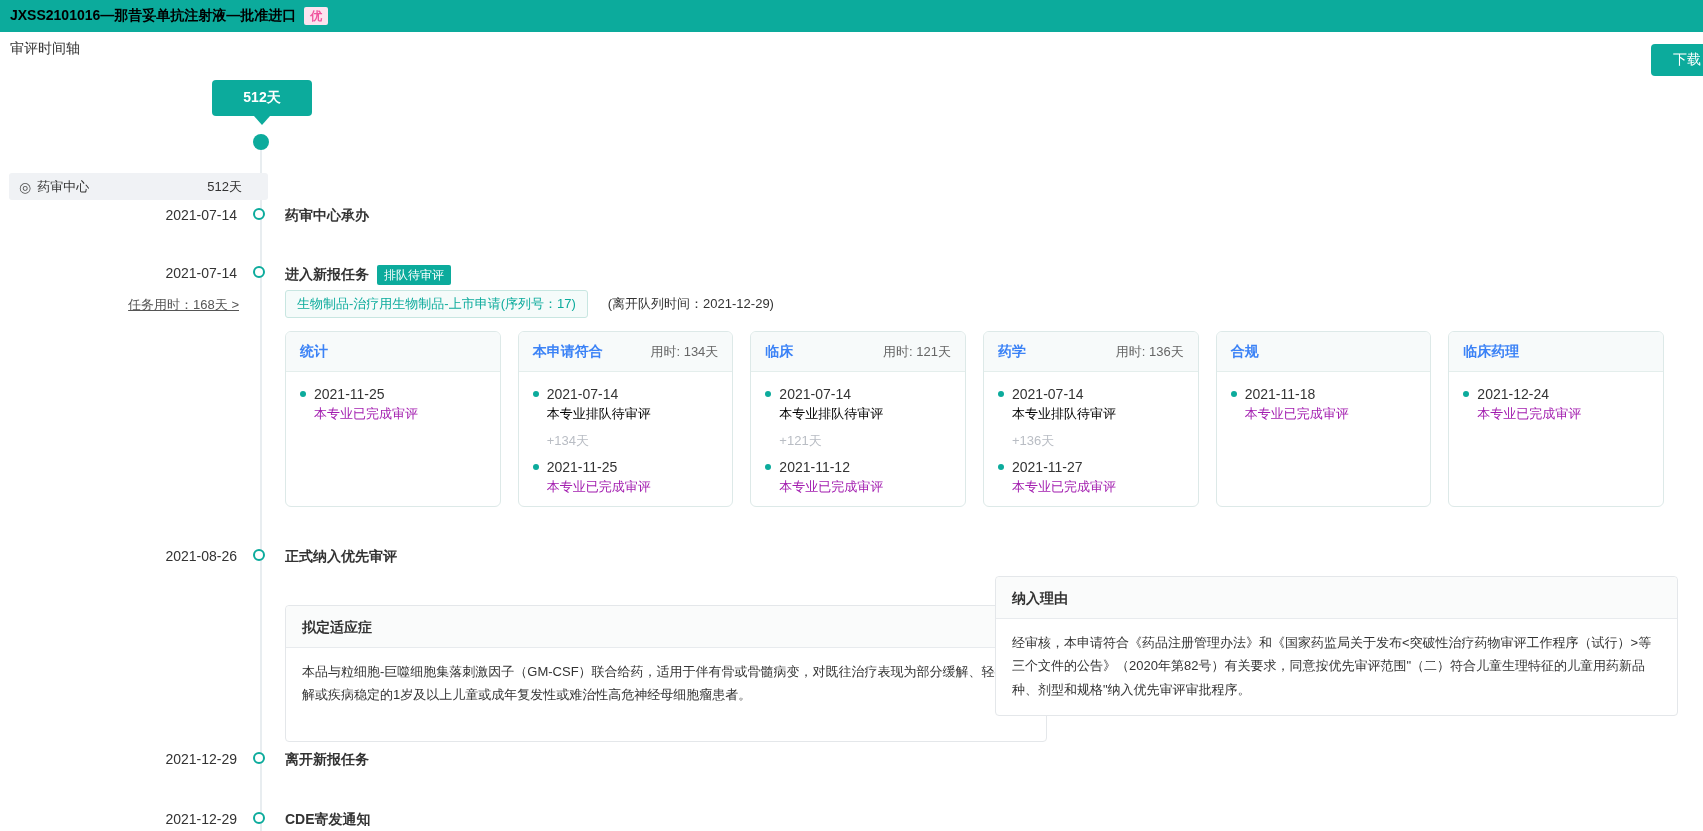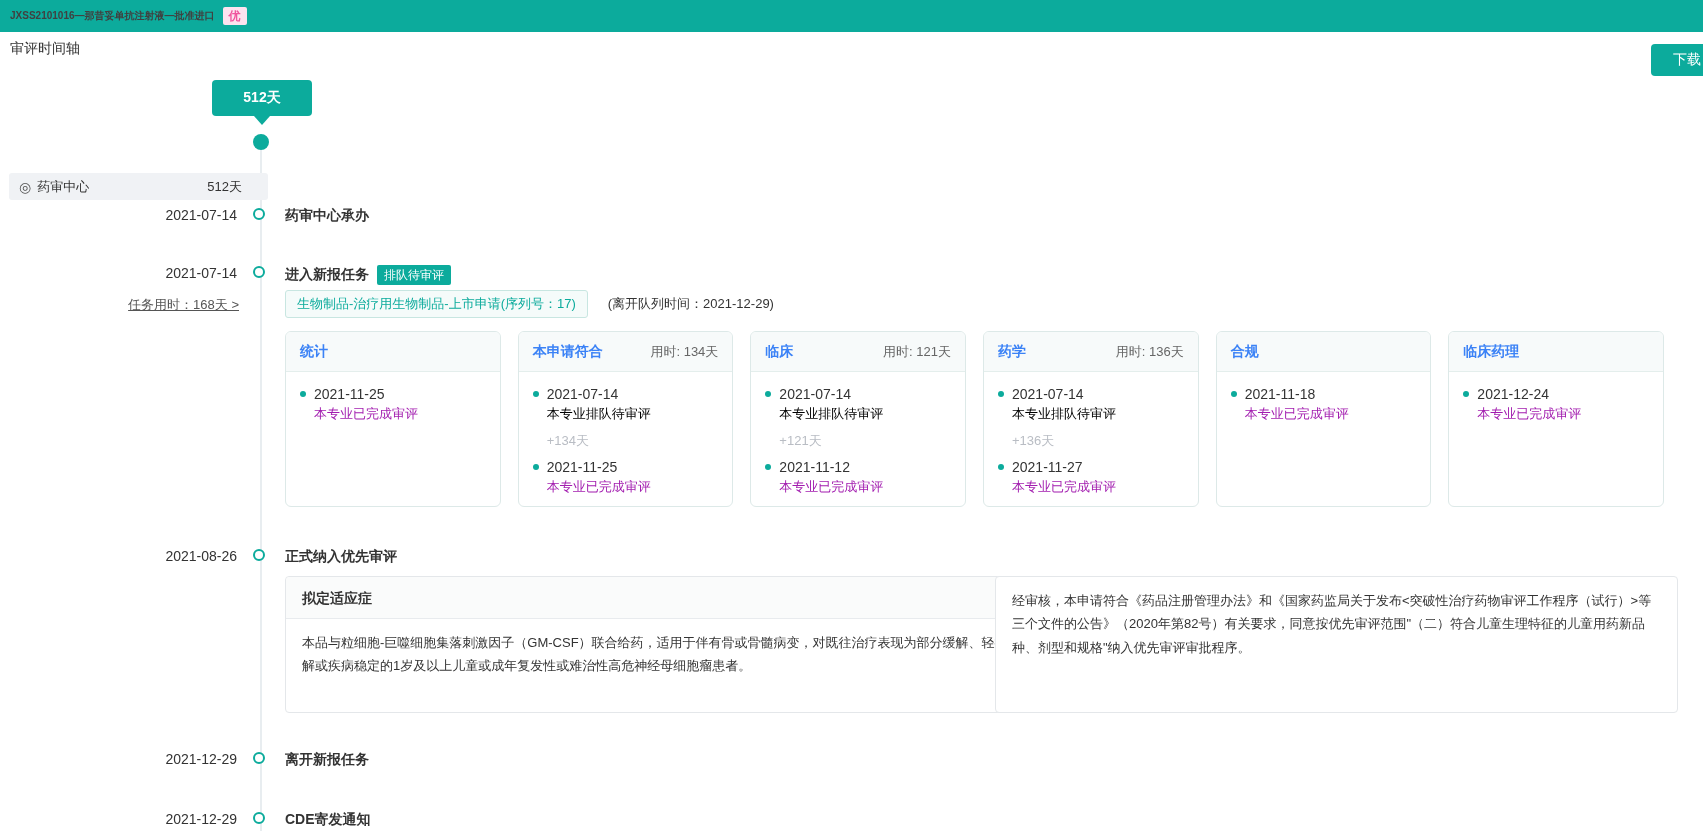--- a/index.html
+++ b/index.html
@@ -3,21 +3,21 @@
 <meta charset="utf-8">
 <style>
   * { margin:0; padding:0; box-sizing:border-box; }
   html,body { width:1703px; height:831px; overflow:hidden; background:#fff;
     font-family:"Liberation Sans","DejaVu Sans",sans-serif; }
   .stage { position:relative; width:1703px; height:831px; }
 
   
   .topbar { position:absolute; left:0; top:0; width:1703px; height:32px; background:#0cab9c;
     display:flex; align-items:center; padding:0 10px; }
-  .topbar-title { color:#404040; font-size:10px; font-weight:bold; }
+  .topbar-title { color:#000000; font-size:14px; font-weight:bold; }
   .badge-pink { background:#fce3ef; color:#f0549e; font-size:12px; font-weight:bold;
     padding:1px 6px; margin-left:8px; border-radius:2px; line-height:16px; }
 
   .section-title { position:absolute; left:10px; top:40px; font-size:14px; font-weight:normal; color:#333; }
 
   .download-btn { position:absolute; left:1651px; top:44px; width:72px; height:32px;
     background:#0cab9c; color:#fff; border:none; border-radius:4px; font-size:14px; cursor:pointer;
     font-family:inherit; }
 
   
@@ -66,21 +66,21 @@
   .bullet { width:6px; height:6px; border-radius:50%; background:#0cab9c;
     margin:6px 8px 0 0; flex-shrink:0; }
   .entry-date { font-size:14px; color:#333; line-height:1.35; }
   .st-link { font-size:13px; color:#a21caf; line-height:1.6; cursor:pointer; display:inline-block; }
   .st-plain { font-size:13px; color:#000000; line-height:1.6; display:inline-block; }
   .gap-text { font-size:13px; color:#b9bdc4; margin:7px 0 8px 14px; }
 
   
   .panel { position:absolute; top:28px; border:1px solid #e4e7ea; border-radius:4px;
     min-height:137px; background:#fff; }
-  .panel-1 { left:285px; width:762px; }
+  .panel-1 { left:285px; width:762px;margin-top:29px; }
   .panel-2 { left:995px; width:683px; }
   .panel-hd { height:42px; line-height:42px; padding:0 16px; background:#fafbfb;
     border-bottom:1px solid #e8ebee; font-weight:bold; font-size:14px; color:#333;
     border-radius:4px 4px 0 0; }
   .panel-bd { padding:12px 16px 14px; font-size:13px; color:#333; line-height:1.8; }
 </style>
 </head>
 <body>
 
 <div class="stage">
@@ -252,20 +252,21 @@
   <div class="event" style="top:548px;height:170px;">
     <span class="e-date">2021-08-26</span>
     <span class="e-node"></span>
     <span class="e-title">正式纳入优先审评</span>
 
     <div class="panel panel-1">
       <div class="panel-hd">拟定适应症</div>
       <div class="panel-bd">本品与粒细胞-巨噬细胞集落刺激因子（GM-CSF）联合给药，适用于伴有骨或骨髓病变，对既往治疗表现为部分缓解、轻微缓解或疾病稳定的1岁及以上儿童或成年复发性或难治性高危神经母细胞瘤患者。</div>
     </div>
     <div class="panel panel-2">
+      <div class="panel-hd">纳入理由</div>
       <div class="panel-bd">经审核，本申请符合《药品注册管理办法》和《国家药监局关于发布&lt;突破性治疗药物审评工作程序（试行）&gt;等三个文件的公告》（2020年第82号）有关要求，同意按优先审评范围"（二）符合儿童生理特征的儿童用药新品种、剂型和规格"纳入优先审评审批程序。</div>
     </div>
   </div>
 
   <div class="event" style="top:751px;height:20px;">
     <span class="e-date">2021-12-29</span>
     <span class="e-node"></span>
     <span class="e-title">离开新报任务</span>
   </div>
 

